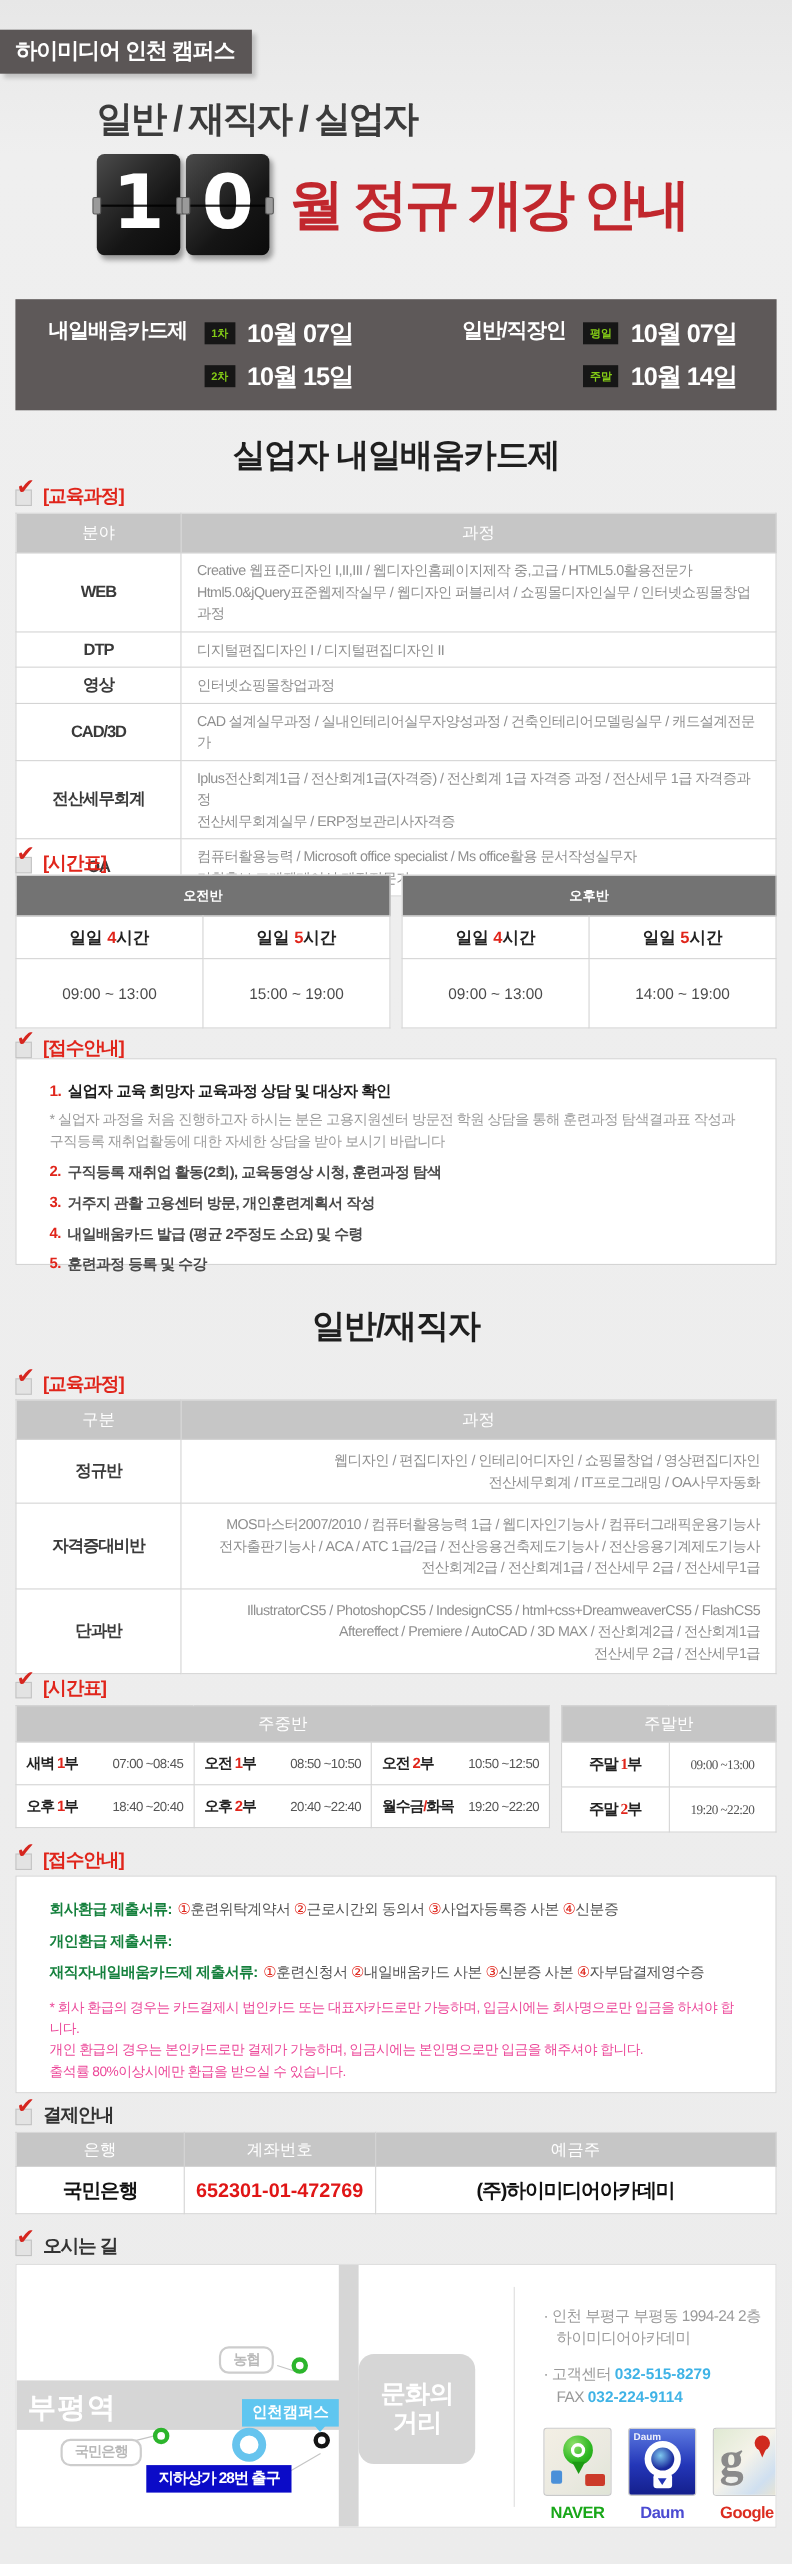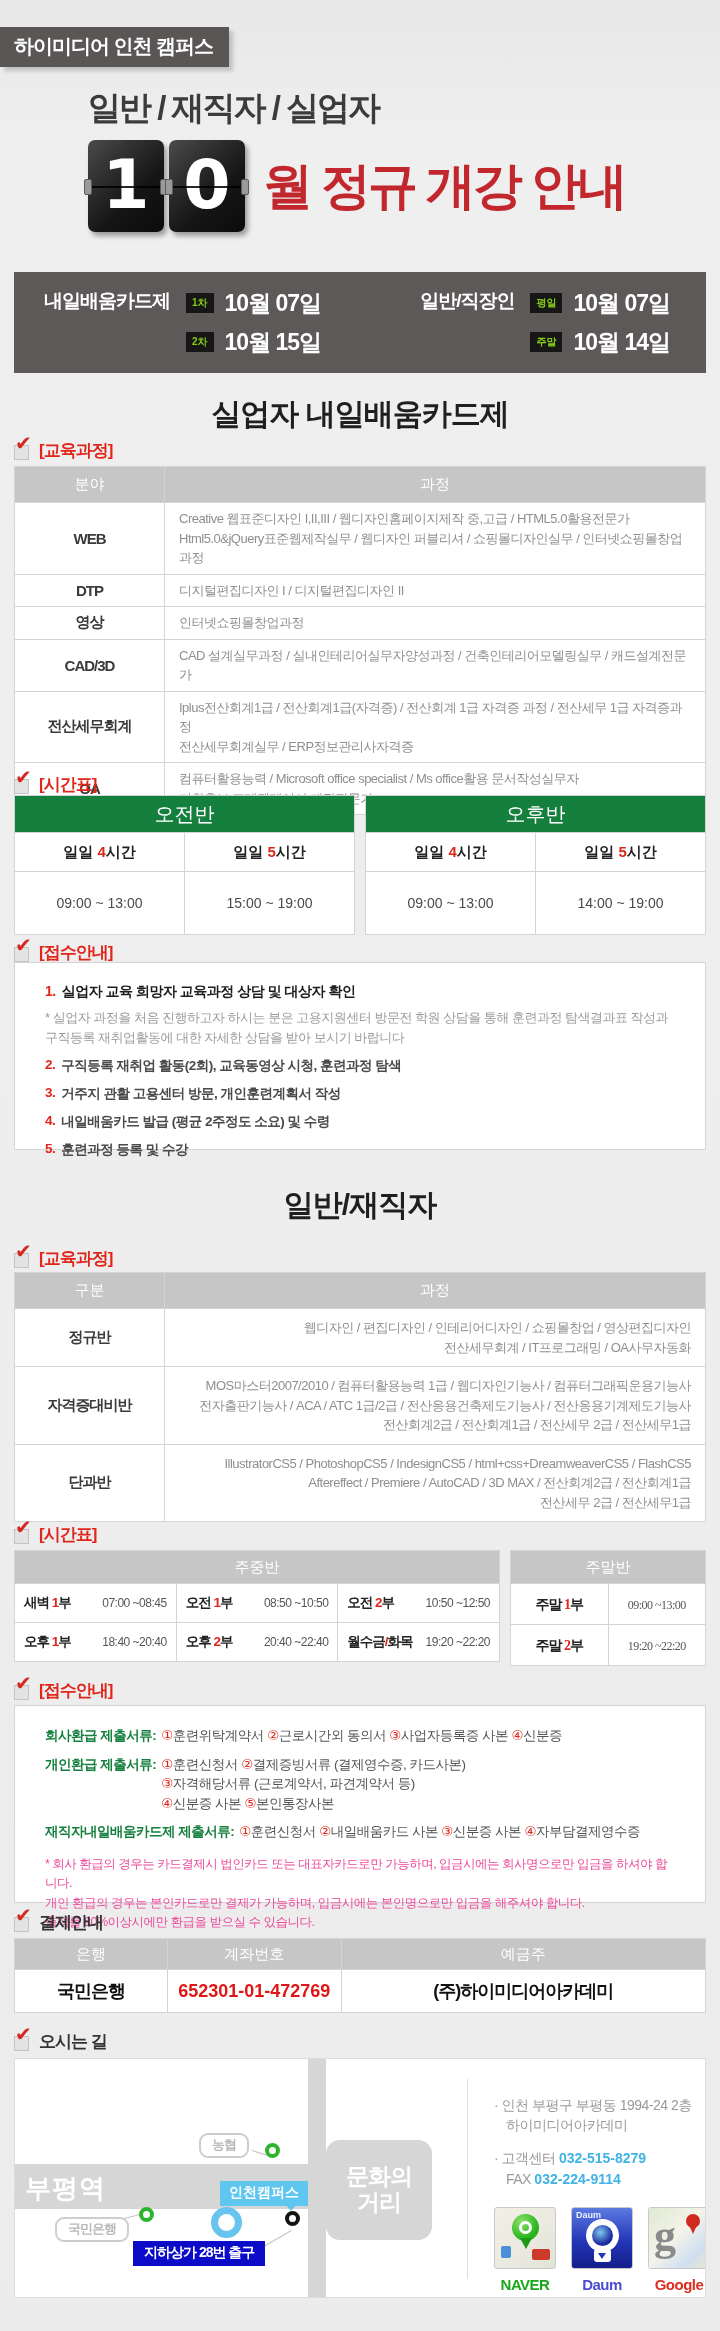--- a/index.html
+++ b/index.html
@@ -62,21 +62,21 @@
   .ctable .f{width:150px;text-align:center;font-weight:bold;color:#3a3a3a;font-size:15px;
     letter-spacing:-1px;}
   .ctable .c{color:#8f8f8f;font-size:13px;line-height:1.5;padding:6px 14px;
     white-space:pre-line;letter-spacing:-0.5px;}
   #table2 .c{padding:9px 14px;text-align:right;}
 
   
   .tt{position:absolute;top:795px;width:341px;border-collapse:collapse;background:#fff;
     table-layout:fixed;}
   .tt th,.tt td{border:1px solid #d4d4d4;}
-  .tt thead th{background:#15803d;color:#fff;font-weight:normal;font-size:20px;height:34px;}
+  .tt thead th{background:#737373;color:#fff;font-weight:bold;font-size:12px;height:34px;}
   .tt .sub td{height:36px;text-align:center;font-size:15px;font-weight:bold;color:#222;}
   .tt .tm td{height:60px;text-align:center;font-size:14px;color:#4a4a4a;}
   .red{color:#e0251b;}
   #tt-am{left:14px;} #tt-pm{left:365px;}
 
   
   .box{position:absolute;left:14px;width:692px;background:#fff;border:1px solid #d4d4d4;
     box-sizing:border-box;padding:20px 30px;}
   #box1{top:962px;height:188px;}
   .step{display:flex;gap:6px;margin-top:10px;font-size:13.5px;font-weight:bold;color:#4a4a4a;
@@ -501,25 +501,20 @@
     <span class="st red-t">[접수안내]</span>
   </div>
 
   <div class="box" id="box2">
     <div class="doc">
       <span class="dl">회사환급 제출서류:</span>
       <span class="dv"><span class="dline"><span class="cnum">①</span>훈련위탁계약서 <span class="cnum">②</span>근로시간외 동의서 <span class="cnum">③</span>사업자등록증 사본 <span class="cnum">④</span>신분증</span></span>
     </div>
     <div class="doc">
       <span class="dl">개인환급 제출서류:</span>
-      <span class="dv">
-        <div class="dline"><span class="cnum">①</span>훈련신청서 <span class="cnum">②</span>결제증빙서류 (결제영수증, 카드사본)</div>
-        <div class="dline"><span class="cnum">③</span>자격해당서류 (근로계약서, 파견계약서 등)</div>
-        <div class="dline"><span class="cnum">④</span>신분증 사본 <span class="cnum">⑤</span>본인통장사본</div>
-      </span>
     </div>
     <div class="doc">
       <span class="dl">재직자내일배움카드제 제출서류:</span>
       <span class="dv"><span class="dline"><span class="cnum">①</span>훈련신청서 <span class="cnum">②</span>내일배움카드 사본 <span class="cnum">③</span>신분증 사본 <span class="cnum">④</span>자부담결제영수증</span></span>
     </div>
     <div class="note2">* 회사 환급의 경우는 카드결제시 법인카드 또는 대표자카드로만 가능하며, 입금시에는 회사명으로만 입금을 하셔야 합니다.
 개인 환급의 경우는 본인카드로만 결제가 가능하며, 입금시에는  본인명으로만 입금을 해주셔야 합니다.
 출석률 80%이상시에만 환급을 받으실 수 있습니다.</div>
   </div>
 

